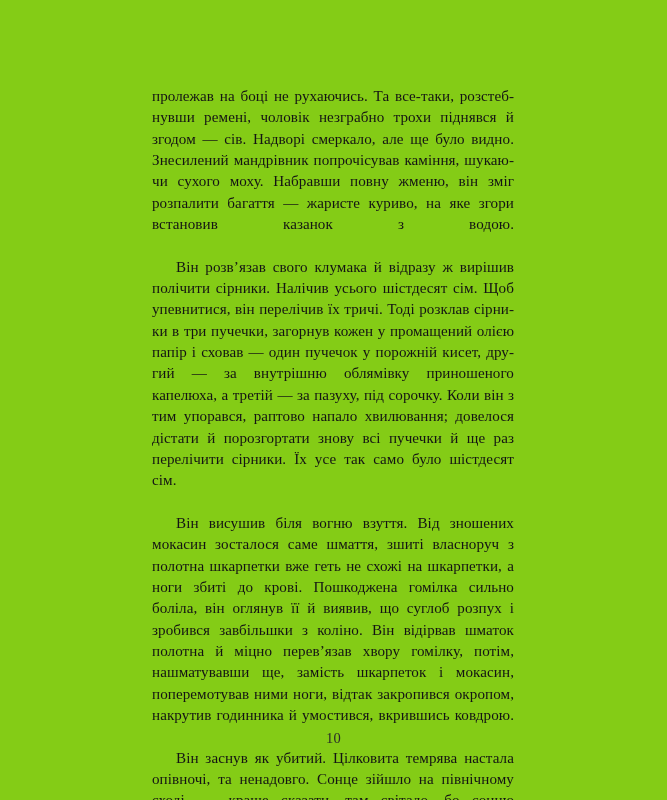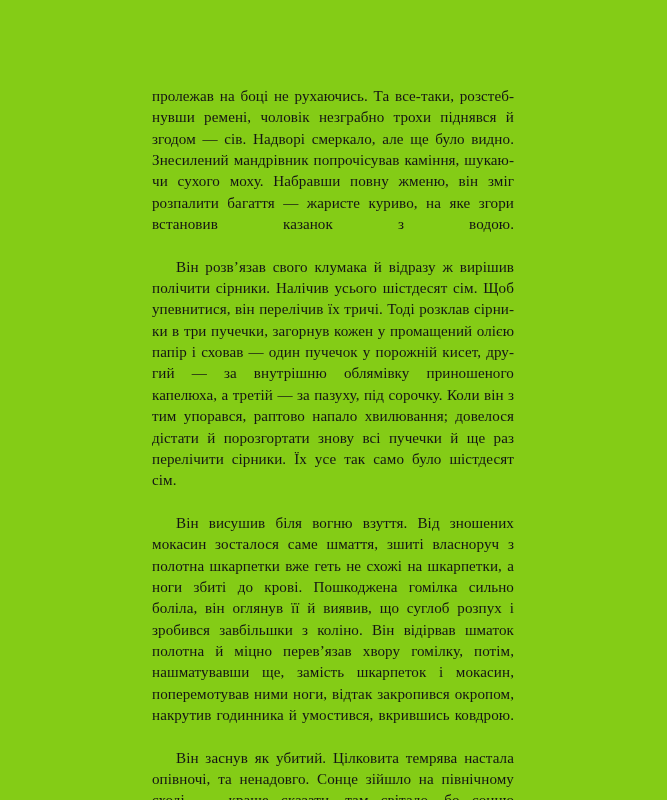--- a/index.html
+++ b/index.html
@@ -77,14 +77,15 @@
 <div class="page">
 
   <div class="text-block">
     <p class="para first-para">пролежав на боці не рухаючись. Та все-таки, розстеб­нувши ремені, чоловік незграбно трохи піднявся й згодом — сів. Надворі смеркало, але ще було видно. Знесилений мандрівник попрочісував каміння, шукаю­чи сухого моху. Набравши повну жменю, він зміг розпа­лити багаття — жаристе куриво, на яке згори встановив казанок з водою.</p>
     <p class="para">Він розв’язав свого клумака й відразу ж вирішив полічити сірники. Налічив усього шістдесят сім. Щоб упевнитися, він перелічив їх тричі. Тоді розклав сірни­ки в три пучечки, загорнув кожен у промащений олією папір і сховав — один пучечок у порожній кисет, дру­гий — за внутрішню облямівку приношеного капелюха, а третій — за пазуху, під сорочку. Коли він з тим упо­рався, раптово напало хвилювання; довелося дістати й порозгортати знову всі пучечки й ще раз перелічити сірники. Їх усе так само було шістдесят сім.</p>
     <p class="para">Він висушив біля вогню взуття. Від зношених мока­син зосталося саме шмаття, зшиті власноруч з полотна шкарпетки вже геть не схожі на шкарпетки, а ноги збиті до крові. Пошкоджена гомілка сильно боліла, він огля­нув її й виявив, що суглоб розпух і зробився завбільшки з коліно. Він відірвав шматок полотна й міцно перев’я­зав хвору гомілку, потім, нашматувавши ще, замість шкарпеток і мокасин, поперемотував ними ноги, відтак закропився окропом, накрутив годинника й умостився, вкрившись ковдрою.</p>
     <p class="para">Він заснув як убитий. Цілковита темрява настала опівночі, та ненадовго. Сонце зійшло на північному сході, — краще сказати, там світало, бо сонцю завадили сірі хмари.</p>
 
   </div>
 
+  <div class="page-number">10</div>
 
 </div>
 
 </body></html>

